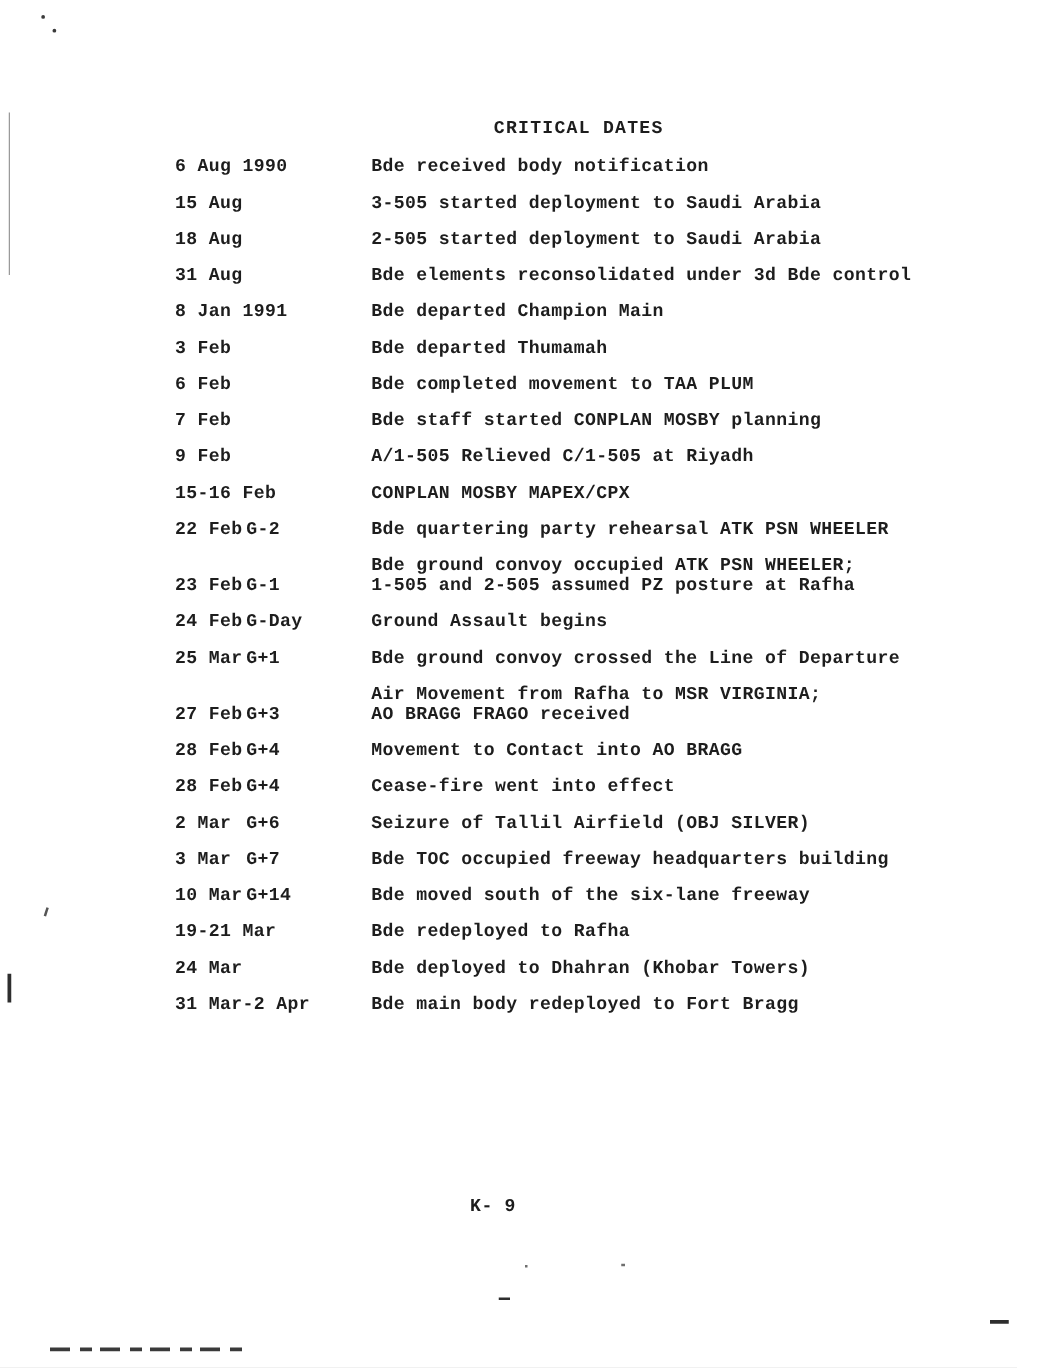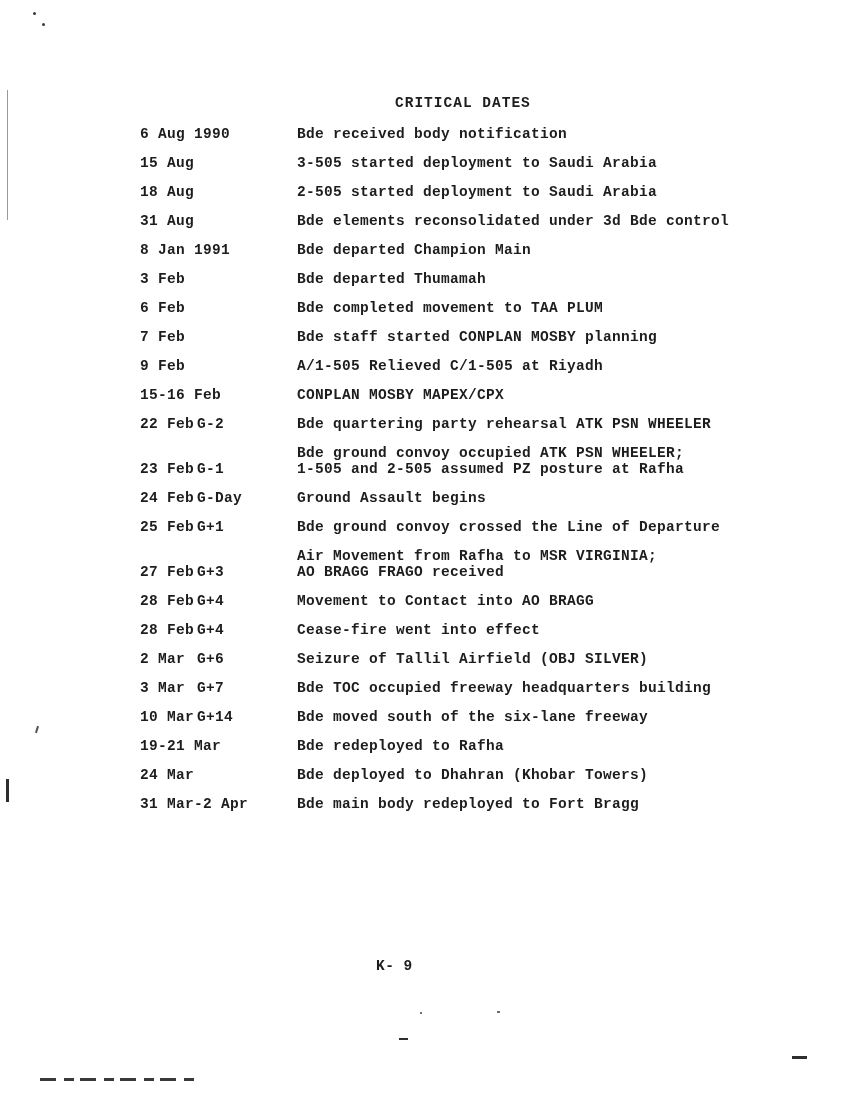--- a/index.html
+++ b/index.html
@@ -148,21 +148,21 @@
         <div class="row">
     <span class="cell-left"><span class="cell-date">23 Feb</span><span class="cell-gcode">G-1</span></span>
     <span class="cell-event">Bde ground convoy occupied ATK PSN WHEELER;
 1-505 and 2-505 assumed PZ posture at Rafha</span>
   </div>
         <div class="row">
     <span class="cell-left"><span class="cell-date">24 Feb</span><span class="cell-gcode">G-Day</span></span>
     <span class="cell-event">Ground Assault begins</span>
   </div>
         <div class="row">
-    <span class="cell-left"><span class="cell-date">25 Feb</span><span class="cell-gcode">G+1</span></span>
+    <span class="cell-left"><span class="cell-date">25 Mar</span><span class="cell-gcode">G+1</span></span>
     <span class="cell-event">Bde ground convoy crossed the Line of Departure</span>
   </div>
         <div class="row">
     <span class="cell-left"><span class="cell-date">27 Feb</span><span class="cell-gcode">G+3</span></span>
     <span class="cell-event">Air Movement from Rafha to MSR VIRGINIA;
 AO BRAGG FRAGO received</span>
   </div>
         <div class="row">
     <span class="cell-left"><span class="cell-date">28 Feb</span><span class="cell-gcode">G+4</span></span>
     <span class="cell-event">Movement to Contact into AO BRAGG</span>

